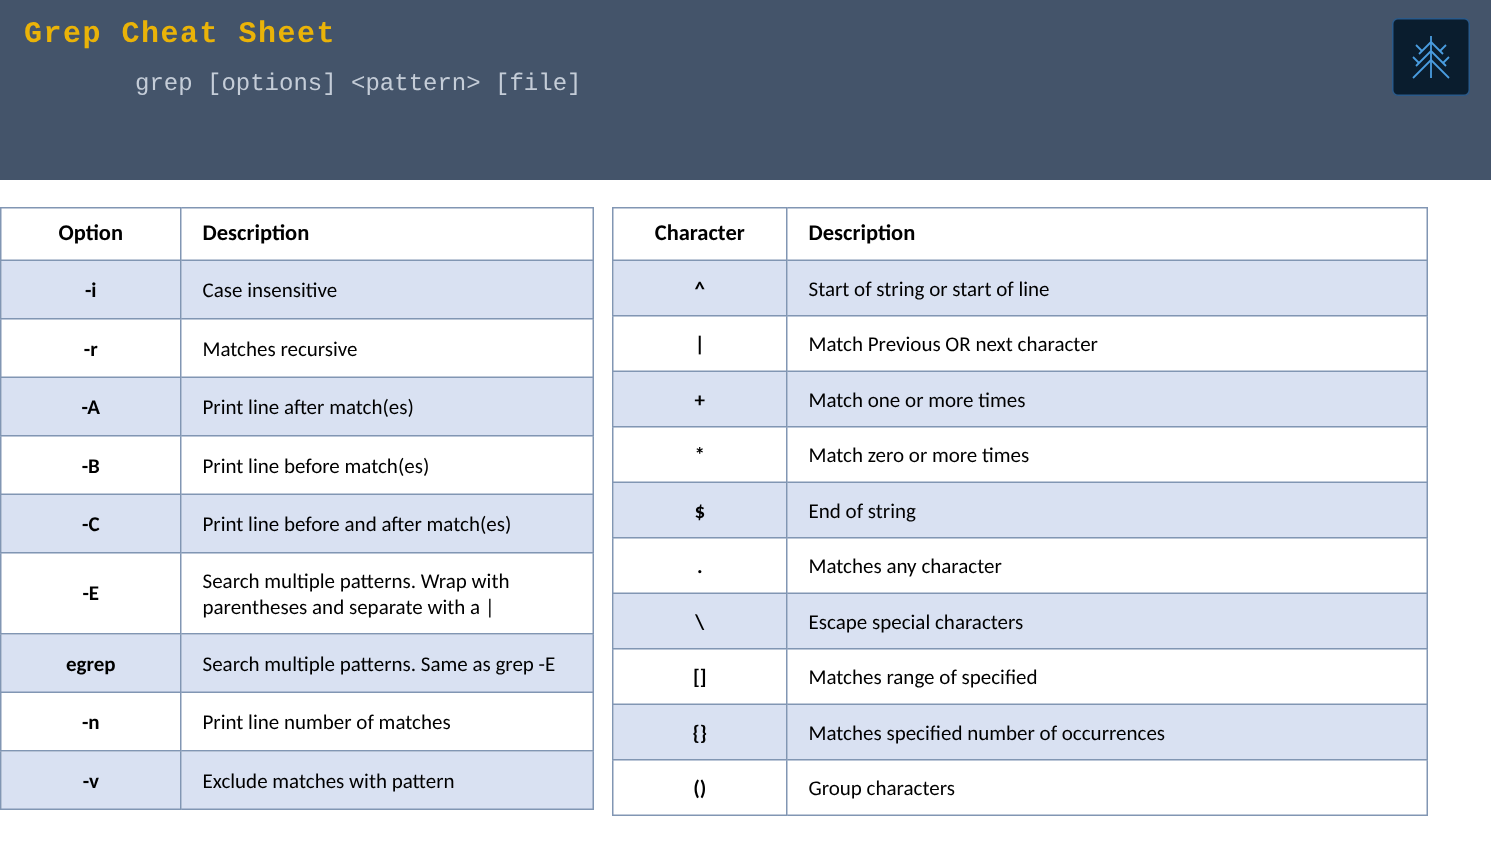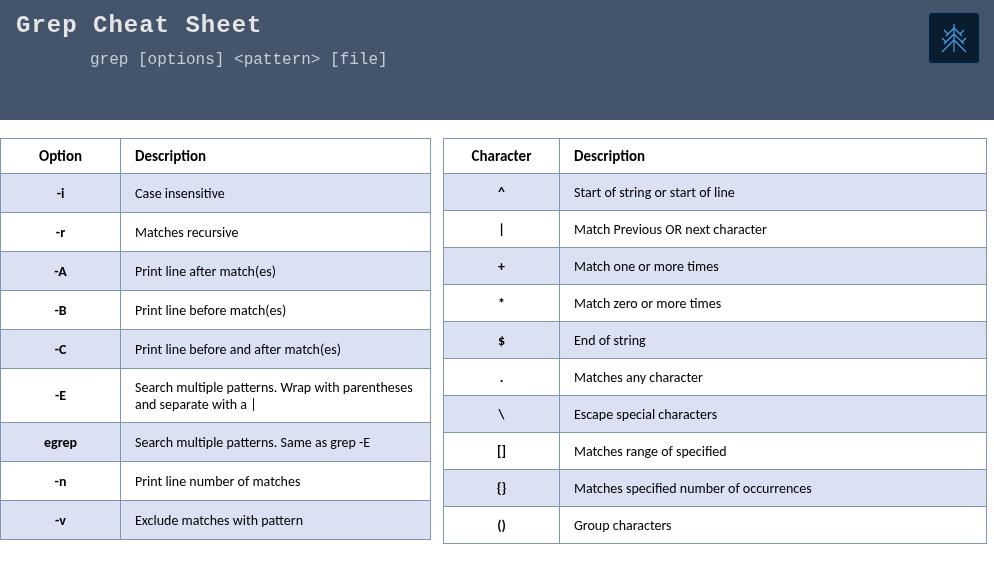--- a/index.html
+++ b/index.html
@@ -14,23 +14,23 @@
       background: #fff;
     }
     .header {
       background: #44546a;
       padding: 12px 16px 24px 16px;
       position: relative;
       height: 120px;
     }
     .title {
       font-family: 'Courier New', monospace;
-      font-size: 24px;
-      font-weight: bold;
-      color: #e5e5e5;
+      font-size: 20px;
+      font-weight: bold;
+      color: #eab308;
       letter-spacing: 1px;
     }
     .usage {
       font-family: 'Courier New', monospace;
       font-size: 16px;
       color: #c5cdd8;
       margin-left: 74px;
       margin-top: 12px;
     }
     .logo {
@@ -45,21 +45,21 @@
       display: flex;
       align-items: center;
       justify-content: center;
     }
     .tables-container {
       display: flex;
       gap: 12px;
       padding-top: 18px;
     }
     .table-left {
-      width: 431px;
+      width: 396px;
     }
     .table-right {
       width: 544px;
     }
     table {
       width: 100%;
       border-collapse: collapse;
     }
     th {
       background: #fff;

